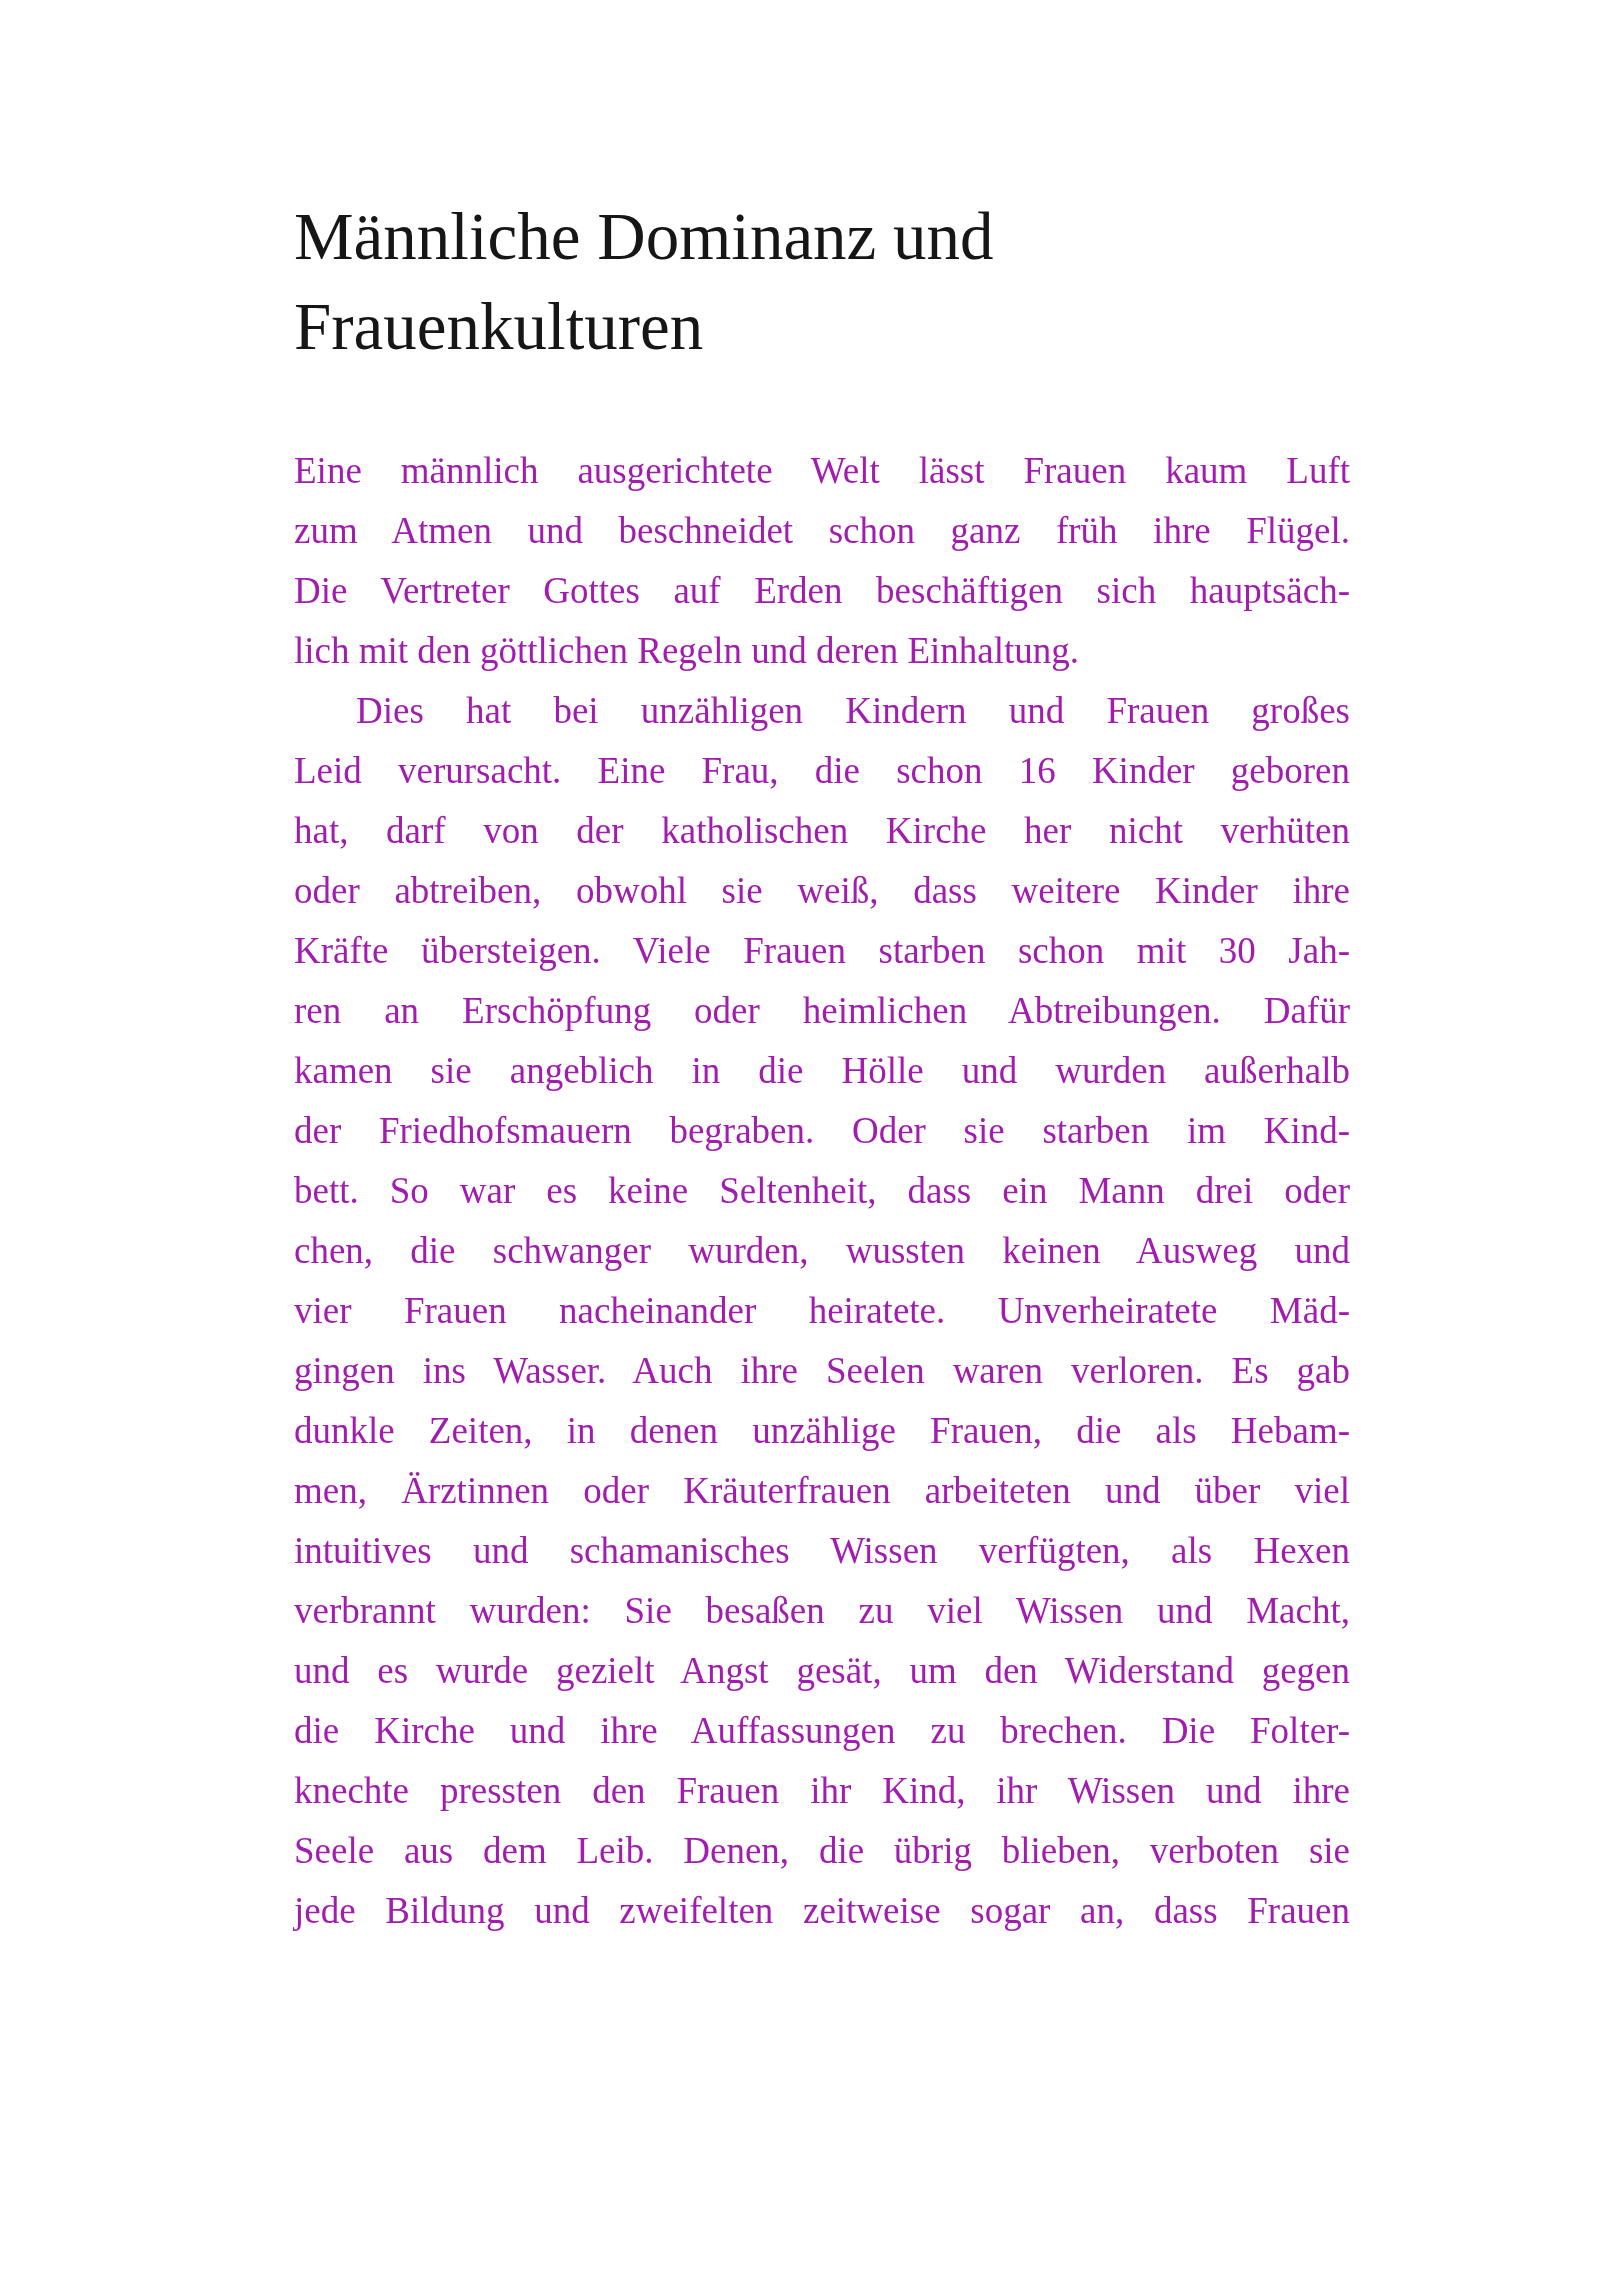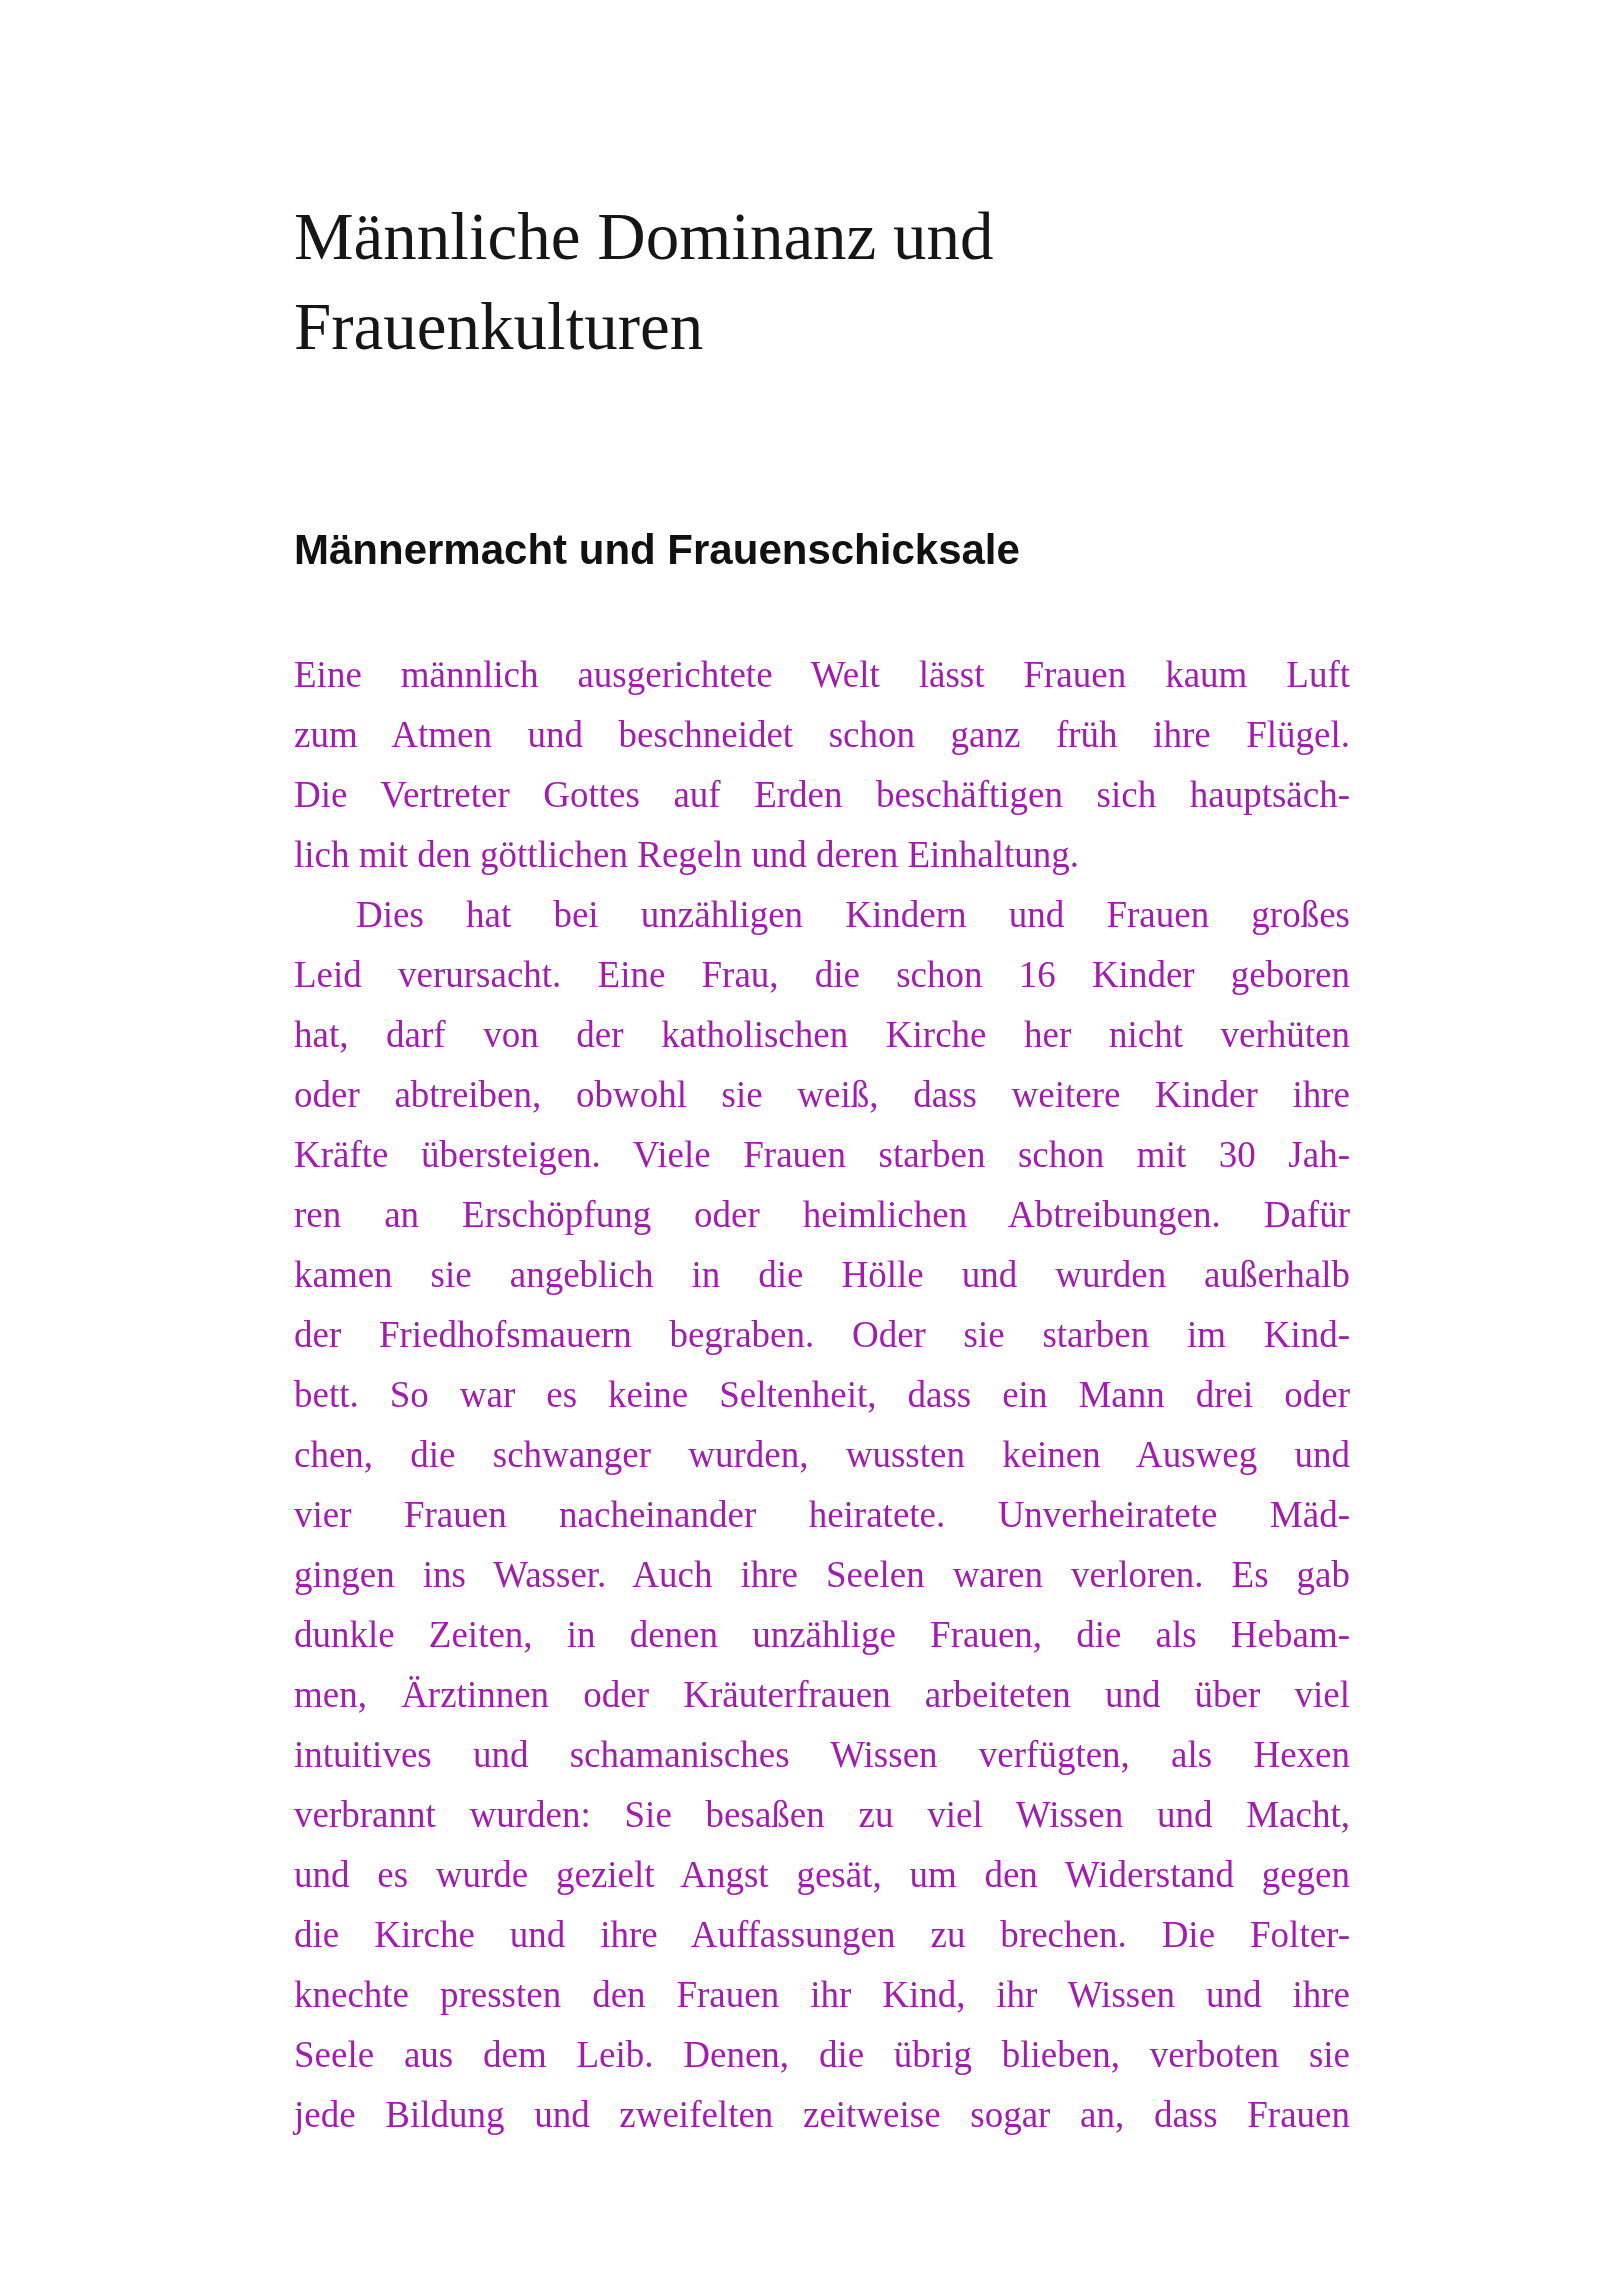--- a/index.html
+++ b/index.html
@@ -63,21 +63,20 @@
     font-size: 35px;
     color: #1c1c1c;
   }
 </style>
 </head>
 <body>
 
 <div class="page">
   <h1 class="chapter-title">Männliche Dominanz und Frauenkulturen</h1>
 
-  <h2 class="section-heading">Männermacht und Frauenschicksale</h2>
 
   <div class="body-text">
       <div class="paragraph">
         <div class="line">Eine männlich ausgerichtete Welt lässt Frauen kaum Luft</div>
         <div class="line">zum Atmen und beschneidet schon ganz früh ihre Flügel.</div>
         <div class="line">Die Vertreter Gottes auf Erden beschäftigen sich hauptsäch-</div>
         <div class="line ragged">lich mit den göttlichen Regeln und deren Einhaltung.</div>
       </div>
       <div class="paragraph">
         <div class="line indent">Dies hat bei unzähligen Kindern und Frauen großes</div>

